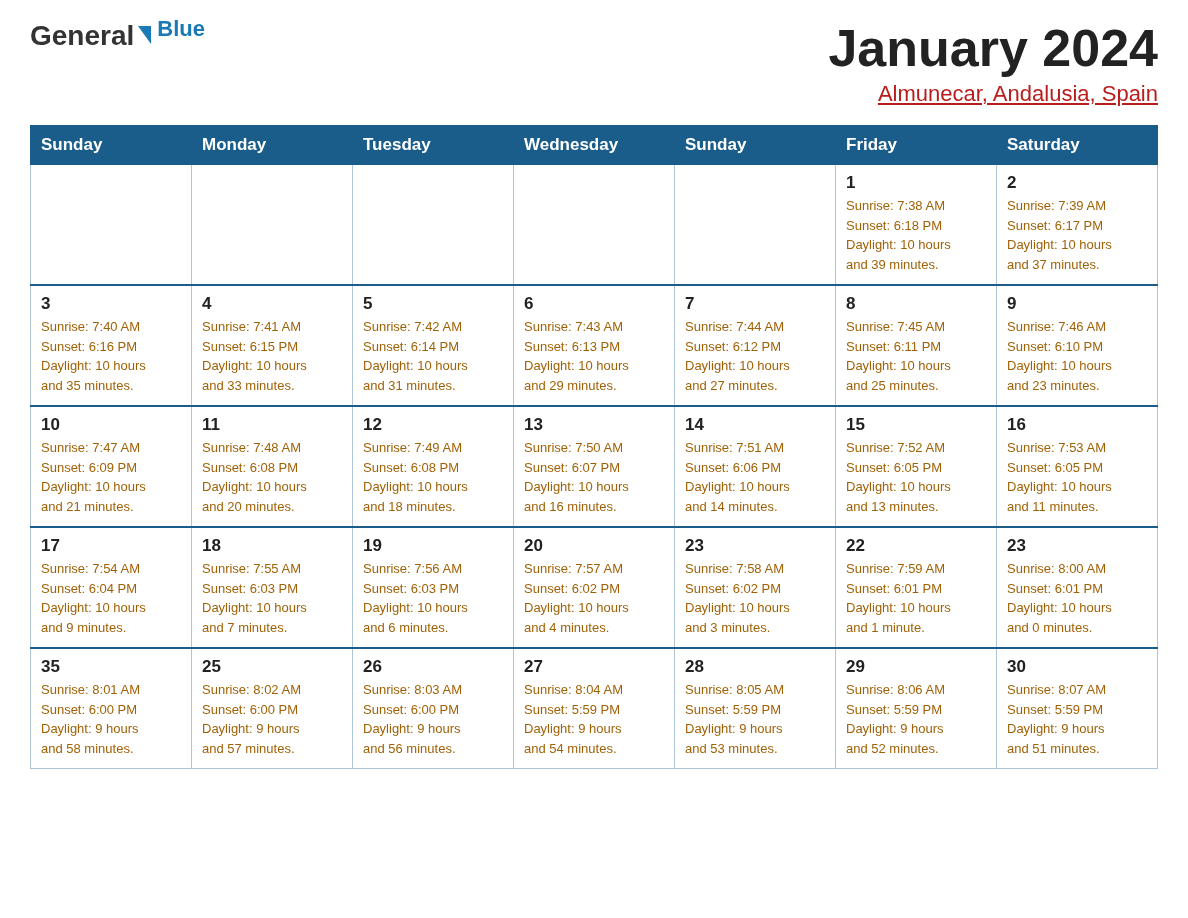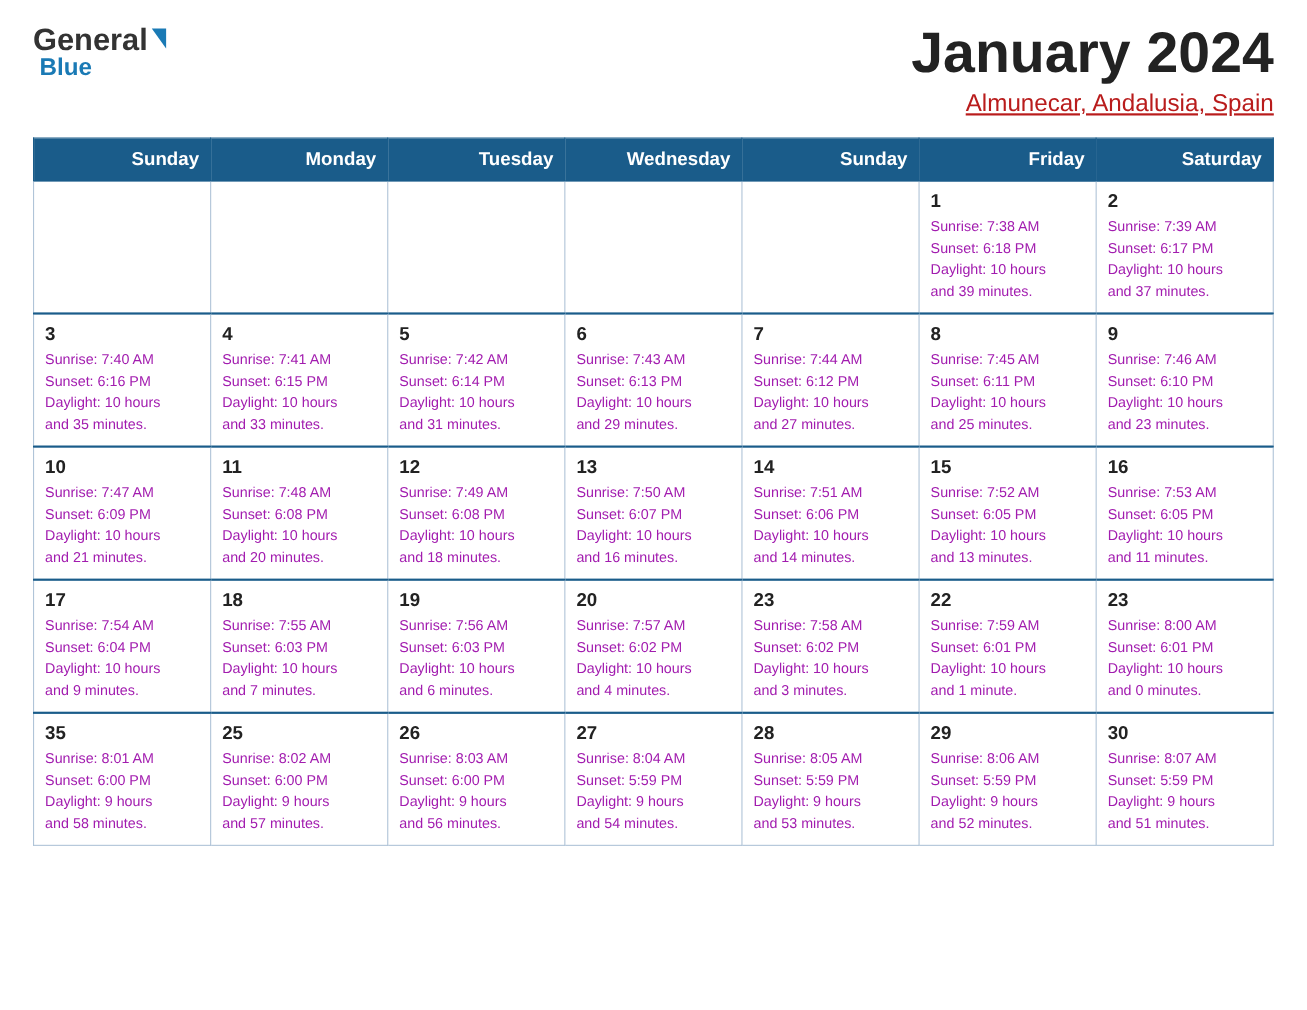--- a/index.html
+++ b/index.html
@@ -11,21 +11,21 @@
       padding: 20px 30px;
     }
     .header {
       display: flex;
       justify-content: space-between;
       align-items: flex-start;
       margin-bottom: 18px;
     }
     .logo {
       display: flex;
-      flex-direction: column;
+      flex-direction: row;
       align-items: flex-start;
     }
     .logo-top {
       font-size: 28px;
       font-weight: bold;
       color: #333;
       display: flex;
       align-items: center;
       gap: 2px;
     }
@@ -65,42 +65,42 @@
       width: 100%;
       border-collapse: collapse;
       border: 1.5px solid #1a5c8a;
     }
     .calendar th {
       background-color: #1a5c8a;
       color: #fff;
       font-size: 17px;
       font-weight: bold;
       padding: 9px 10px;
-      text-align: right;
+      text-align: left;
       border: 1px solid #1a5c8a;
     }
     .calendar td {
       vertical-align: top;
       padding: 8px 10px 10px 10px;
       border: 1px solid #b0c4d8;
       font-size: 13px;
       color: #222;
       width: calc(100%/7);
       min-height: 100px;
     }
     .day-number {
       font-size: 17px;
       font-weight: bold;
       color: #222;
       display: block;
       margin-bottom: 3px;
     }
     .day-info {
       font-size: 13px;
-      color: #a21caf;
+      color: #a16207;
       line-height: 1.5;
     }
     .empty-cell {
       background: #fff;
     }
     tr.week-row td {
       border-top: 2px solid #1a5c8a;
     }
     .calendar tbody tr:first-child td {
       border-top: none;

